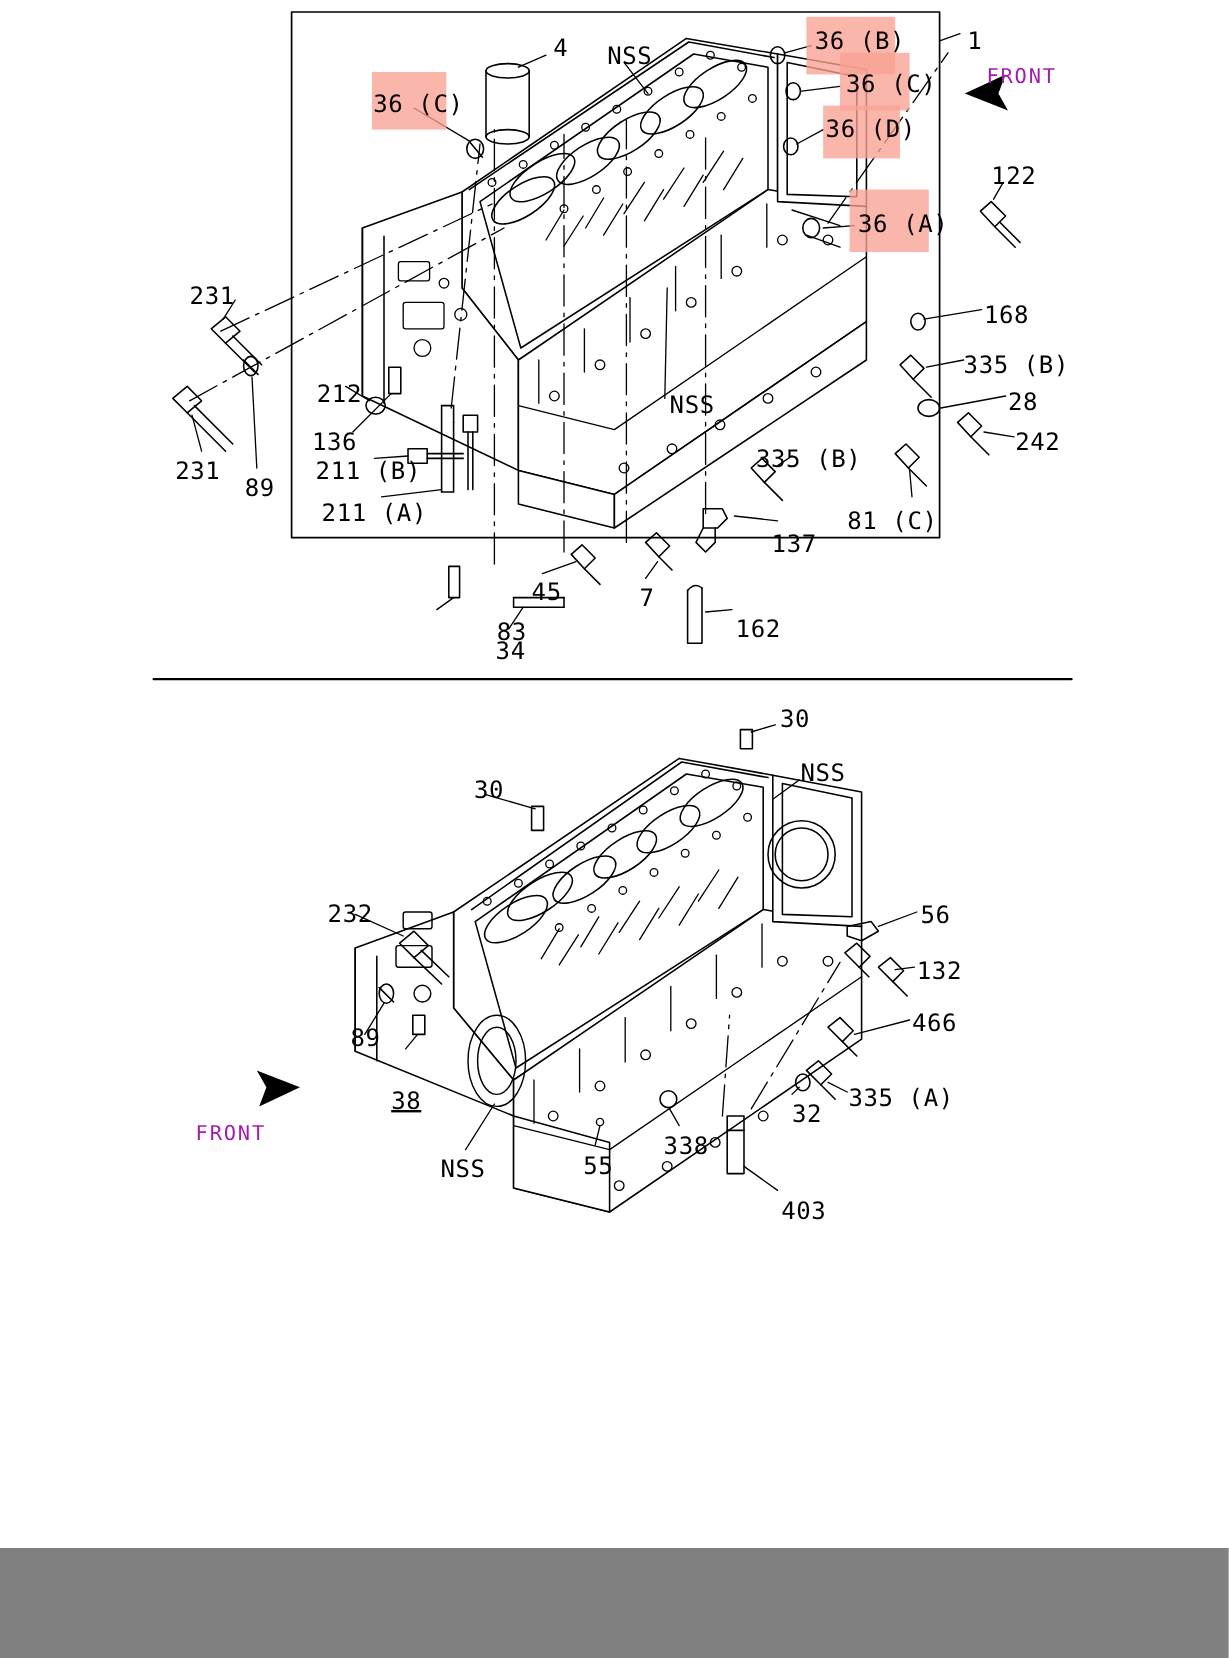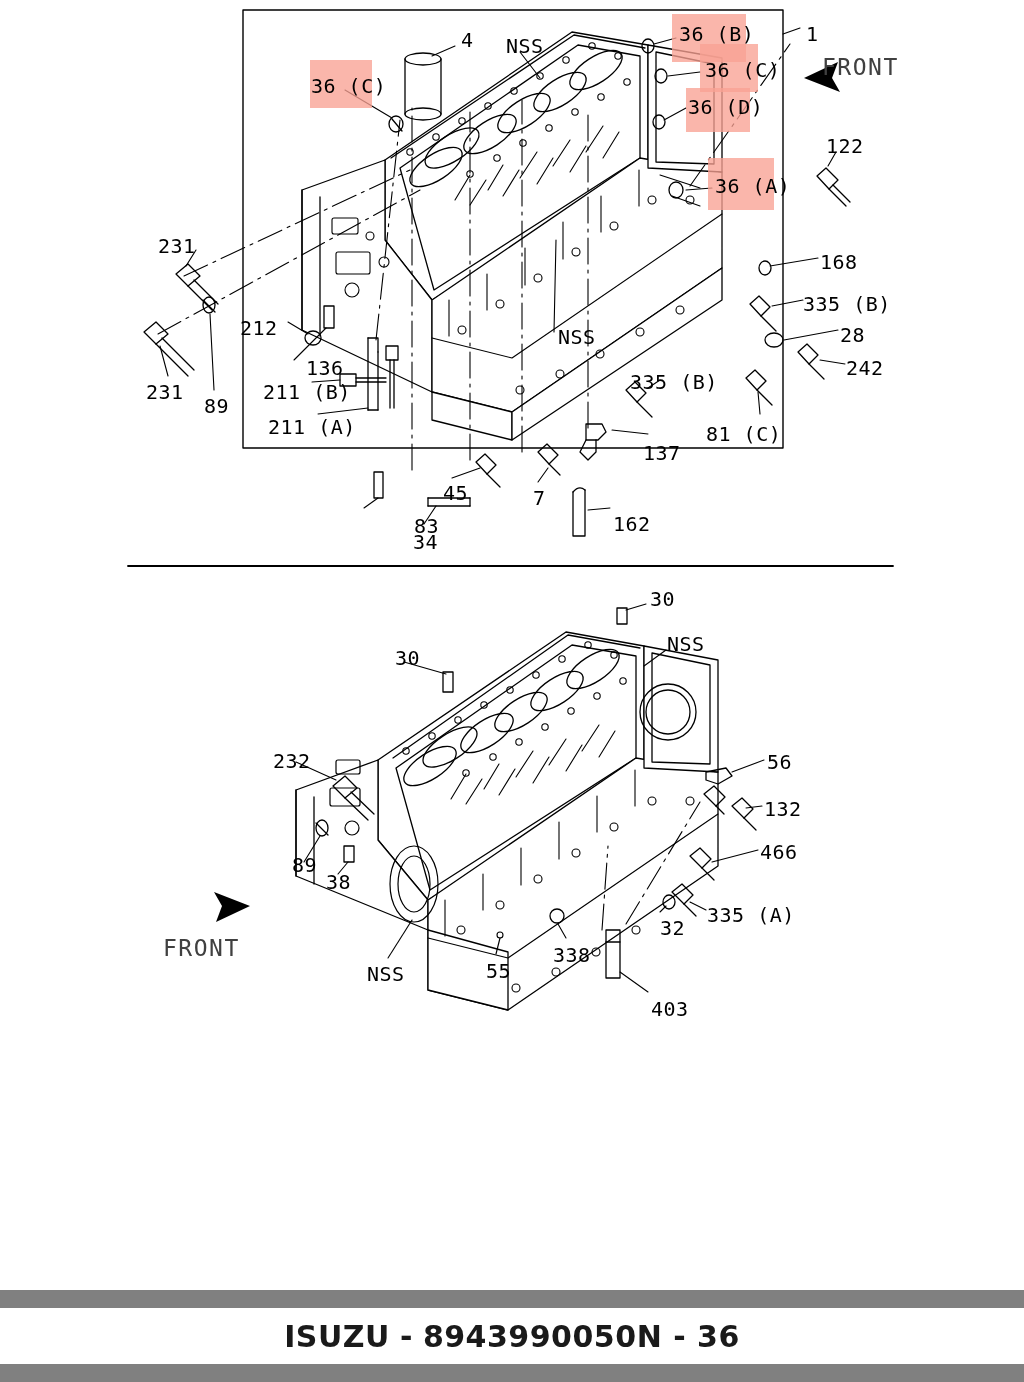--- a/index.html
+++ b/index.html
@@ -47,23 +47,23 @@
     font-family: "DejaVu Sans Mono", monospace;
     font-size: 20px;
     color: #000000;
     white-space: nowrap;
     letter-spacing: 0.5px;
     z-index: 5;
   }
   .front-word {
     position: absolute;
     font-family: "DejaVu Sans Mono", monospace;
-    font-size: 23px;
+    font-size: 17px;
     letter-spacing: 1.5px;
-    color: #404040;
+    color: #a21caf;
   }
 
   
   .footer {
     position: absolute;
     left: 0;
     top: 1290px;
     width: 1024px;
     height: 92px;
     background: #808080;
@@ -573,24 +573,24 @@
     <div class="lbl" style="left:806px;top:24px;">1</div>
     <div class="hl-lbl" style="left:705px;top:58px;">36 (C)</div>
     <div class="front-word" style="left:822px;top:54px;">FRONT</div>
     <div class="hl-lbl" style="left:688px;top:95px;">36 (D)</div>
     <div class="hl-lbl" style="left:311px;top:74px;">36 (C)</div>
     <div class="lbl" style="left:826px;top:136px;">122</div>
     <div class="hl-lbl" style="left:715px;top:174px;">36 (A)</div>
     <div class="lbl" style="left:158px;top:236px;">231</div>
     <div class="lbl" style="left:820px;top:252px;">168</div>
     <div class="lbl" style="left:803px;top:294px;">335 (B)</div>
-    <div class="lbl" style="left:240px;top:318px;text-align:right;">212</div>
+    <div class="lbl" style="left:264px;top:318px;text-align:right;">212</div>
     <div class="lbl" style="left:840px;top:325px;">28</div>
     <div class="lbl" style="left:558px;top:327px;">NSS</div>
-    <div class="lbl" style="left:260px;top:358px;margin-left:46px;">136</div>
+    <div class="lbl" style="left:260px;top:358px;">136</div>
     <div class="lbl" style="left:846px;top:358px;">242</div>
     <div class="lbl" style="left:146px;top:382px;">231</div>
     <div class="lbl" style="left:263px;top:382px;">211 (B)</div>
     <div class="lbl" style="left:630px;top:372px;">335 (B)</div>
     <div class="lbl" style="left:204px;top:396px;">89</div>
     <div class="lbl" style="left:268px;top:417px;">211 (A)</div>
     <div class="lbl" style="left:706px;top:424px;">81 (C)</div>
     <div class="lbl" style="left:643px;top:443px;">137</div>
     <div class="lbl" style="left:443px;top:483px;">45</div>
     <div class="lbl" style="left:533px;top:488px;">7</div>
@@ -599,32 +599,25 @@
     <div class="lbl" style="left:413px;top:532px;">34</div>
 
     <div class="lbl" style="left:650px;top:589px;">30</div>
     <div class="lbl" style="left:667px;top:634px;">NSS</div>
     <div class="lbl" style="left:395px;top:648px;">30</div>
     <div class="lbl" style="left:273px;top:751px;">232</div>
     <div class="lbl" style="left:767px;top:752px;">56</div>
     <div class="lbl" style="left:764px;top:799px;">132</div>
     <div class="lbl" style="left:760px;top:842px;">466</div>
     <div class="lbl" style="left:292px;top:855px;">89</div>
-    <div class="lbl" style="left:326px;top:872px;">38</div>
+    <div class="lbl" style="left:326px;top:907px;text-decoration:underline;">38</div>
     <div class="lbl" style="left:707px;top:905px;">335 (A)</div>
     <div class="front-word" style="left:163px;top:935px;">FRONT</div>
     <div class="lbl" style="left:553px;top:945px;">338</div>
     <div class="lbl" style="left:660px;top:918px;">32</div>
     <div class="lbl" style="left:367px;top:964px;">NSS</div>
     <div class="lbl" style="left:486px;top:961px;">55</div>
     <div class="lbl" style="left:651px;top:999px;">403</div>
   </div>
 
   <div class="footer"></div>
-  <div class="footer-band">
-    <span class="footer-text">ISUZU</span>
-    <span class="footer-text" style="margin:0 10px;">-</span>
-    <span class="footer-text">8943990050</span>
-    <span class="footer-text sp"></span>
-    <span class="footer-text">N - 36</span>
-  </div>
 
 </div>
 
 </body></html>

